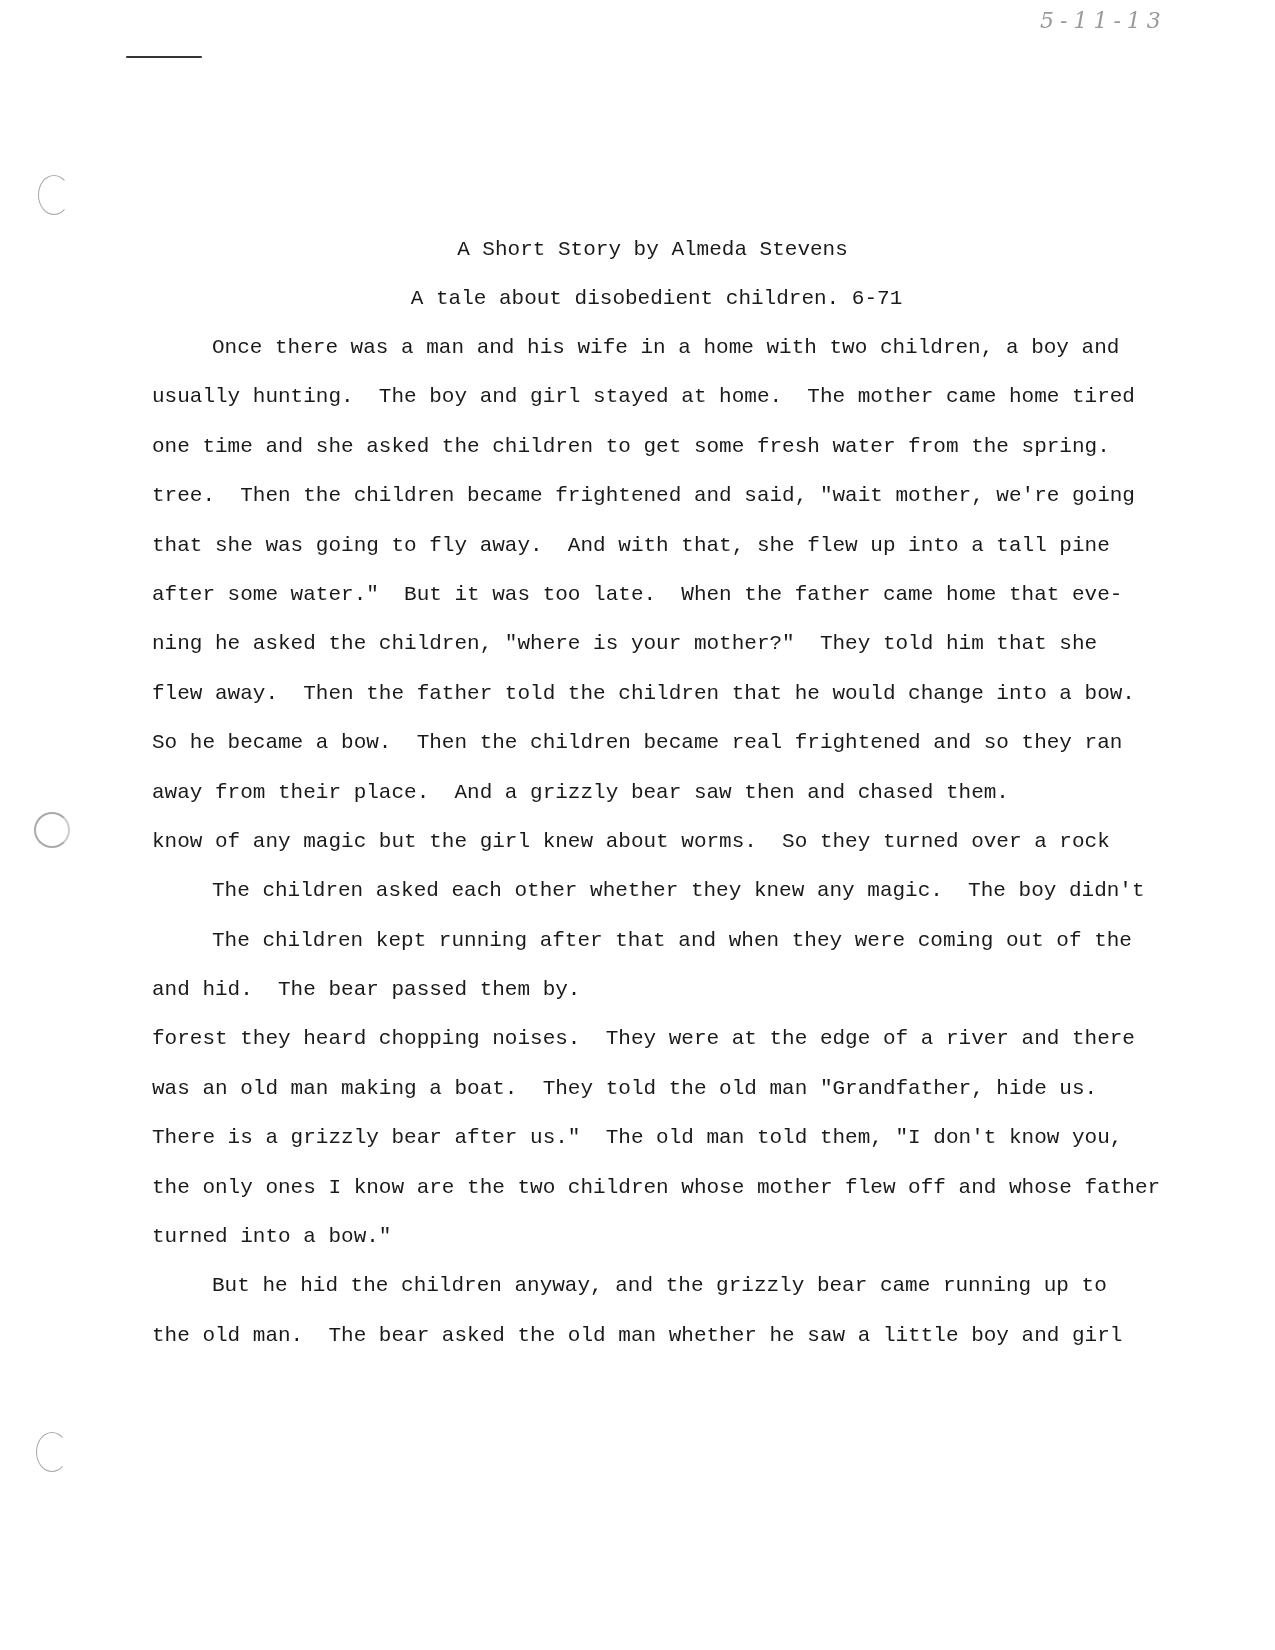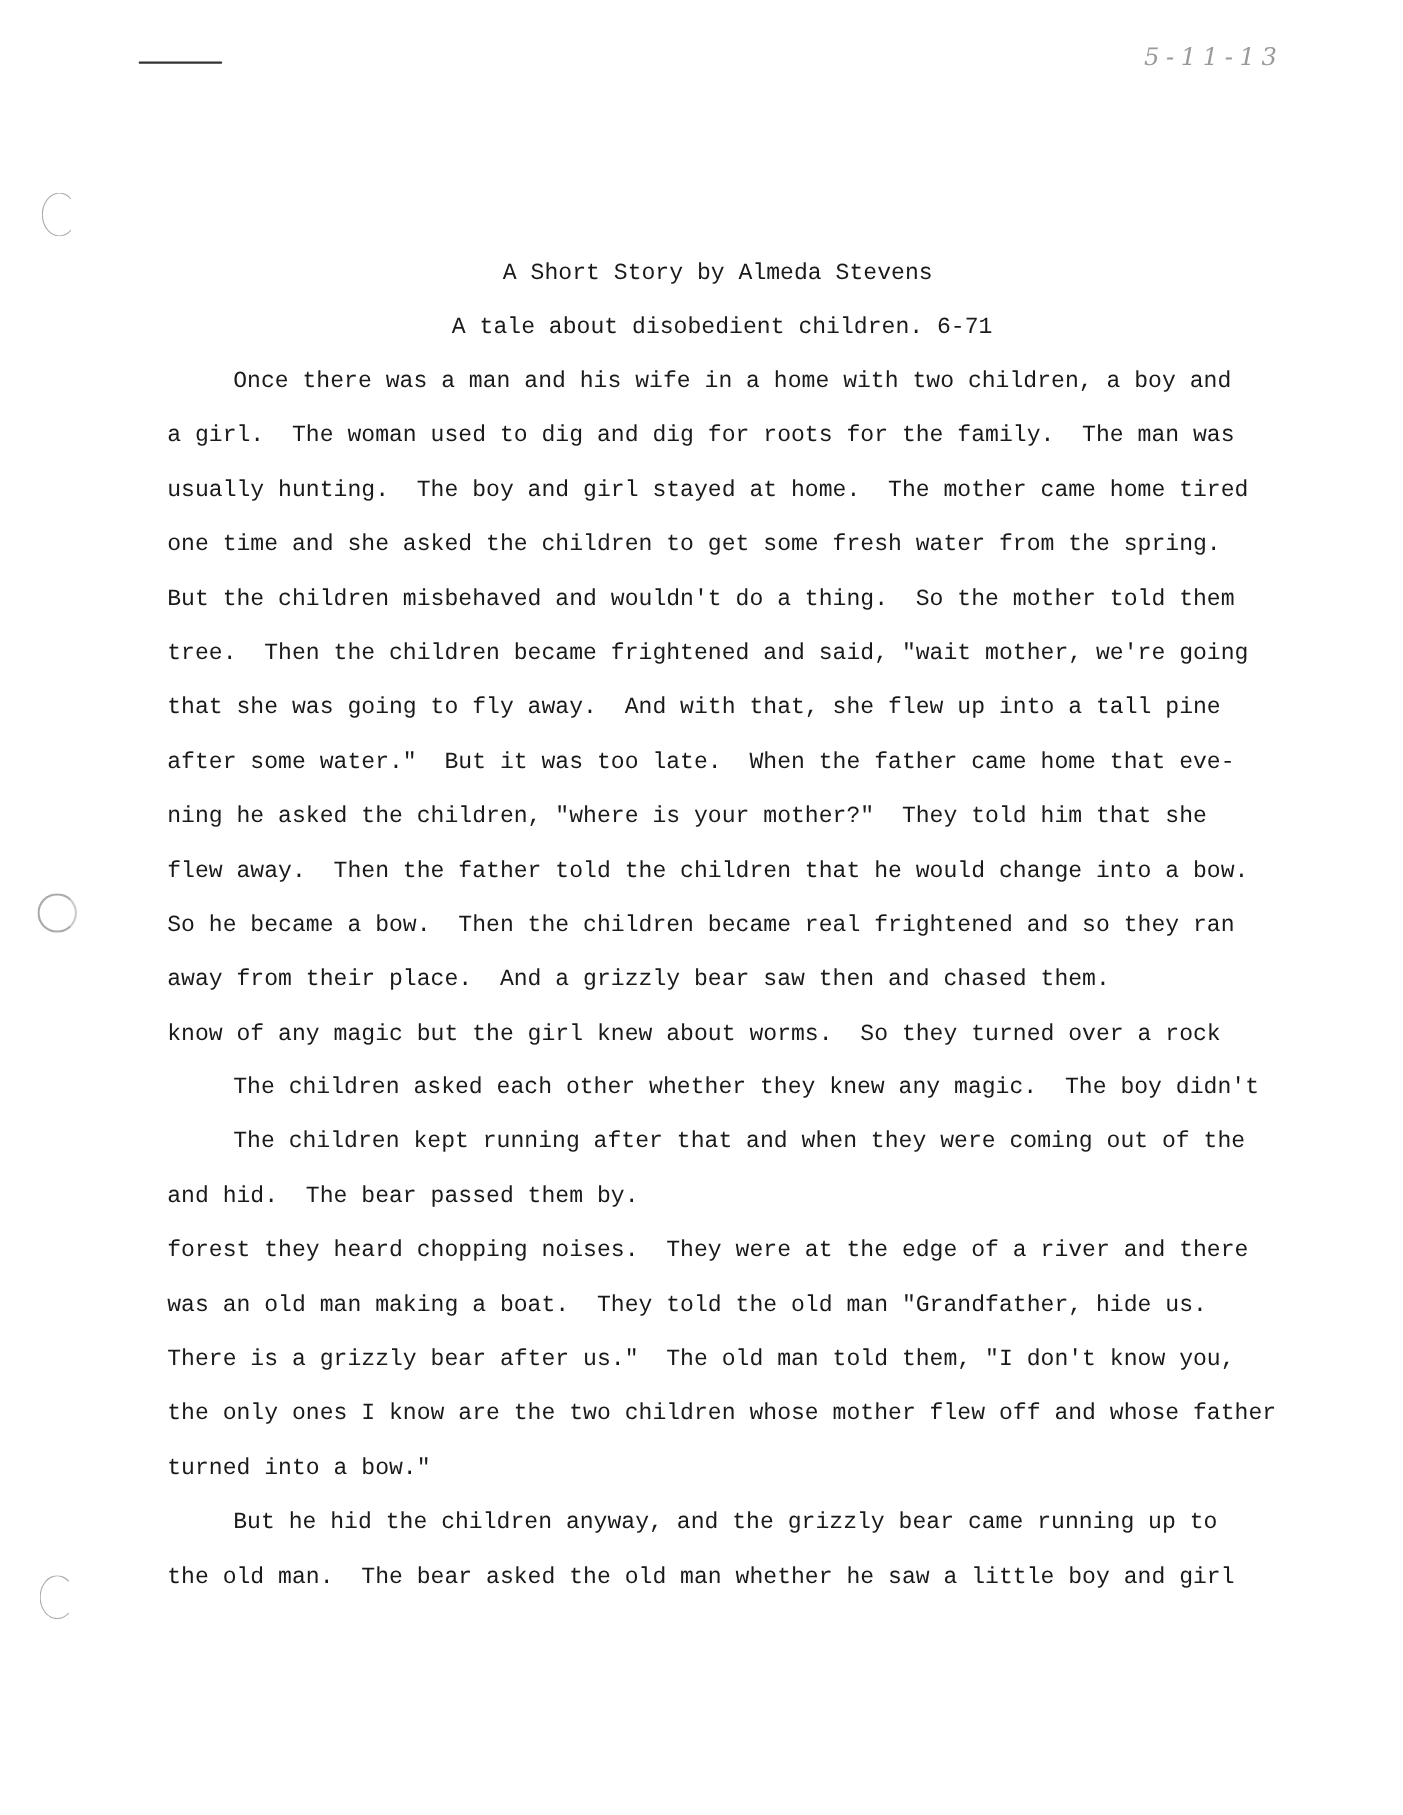--- a/index.html
+++ b/index.html
@@ -1,21 +1,21 @@
 <!DOCTYPE html>
 <html><head>
   <meta charset="utf-8">
   <style>
     html, body { margin: 0; padding: 0; background: #ffffff; }
     body { width: 1275px; height: 1650px; position: relative; overflow: hidden; }
     .page { position: absolute; left: 0; top: 0; width: 1275px; height: 1650px; background: #ffffff; }
     .date-mark {
       position: absolute; left: 1040px; top: 8px;
       font-family: "DejaVu Serif", serif; font-style: italic;
-      font-size: 22px; color: #9a9a9a; letter-spacing: 6px; margin-top: 32px;
+      font-size: 22px; color: #9a9a9a; letter-spacing: 6px;
     }
     .pencil-dash {
       position: absolute; left: 126px; top: 56px; width: 76px; height: 2px;
       background: #333; border-radius: 2px;
     }
     .punch-hole {
       position: absolute; width: 30px; height: 38px;
       border: 1.5px solid #aaa; border-right-color: transparent;
       border-radius: 50%;
     }
@@ -44,24 +44,22 @@
 
   <div class="punch-hole hole-1"></div>
   <div class="punch-hole hole-2"></div>
   <div class="punch-hole hole-3"></div>
 
   <div class="text title title-1">A Short Story by Almeda Stevens</div>
   <div class="text title title-2">A tale about disobedient children.  6-71</div>
 
   <div class="text body-lines">
     <div class="line indent">Once there was a man and his wife in a home with two children, a boy and</div>
-    <div class="line">a girl.  The woman used to dig and dig for roots for the family.  The man was</div>
     <div class="line">usually hunting.  The boy and girl stayed at home.  The mother came home tired</div>
     <div class="line">one time and she asked the children to get some fresh water from the spring.</div>
-    <div class="line">But the children misbehaved and wouldn't do a thing.  So the mother told them</div>
     <div class="line">tree.  Then the children became frightened and said, "wait mother, we're going</div>
     <div class="line">that she was going to fly away.  And with that, she flew up into a tall pine</div>
     <div class="line">after some water."  But it was too late.  When the father came home that eve-</div>
     <div class="line">ning he asked the children, "where is your mother?"  They told him that she</div>
     <div class="line">flew away.  Then the father told the children that he would change into a bow.</div>
     <div class="line">So he became a bow.  Then the children became real frightened and so they ran</div>
     <div class="line">away from their place.  And a grizzly bear saw then and chased them.</div>
     <div class="line">know of any magic but the girl knew about worms.  So they turned over a rock</div>
     <div class="line indent">The children asked each other whether they knew any magic.  The boy didn't</div>
     <div class="line indent">The children kept running after that and when they were coming out of the</div>

